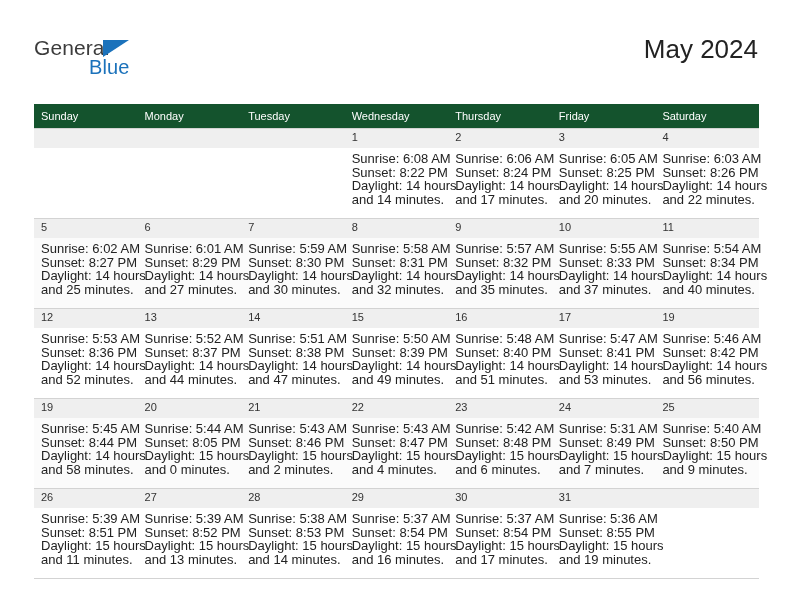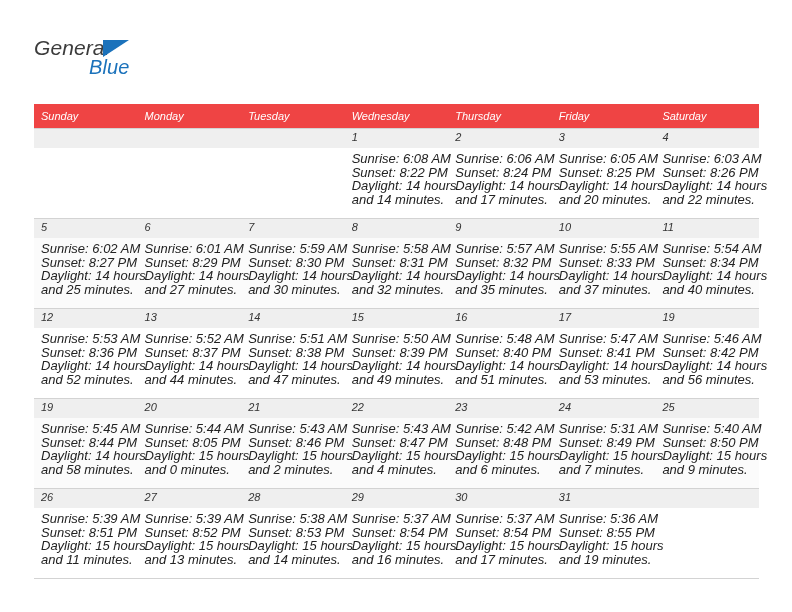--- a/index.html
+++ b/index.html
@@ -12,21 +12,20 @@
     height: 612px;
     font-family: "Liberation Sans", sans-serif;
     color: #000000;
     overflow: hidden;
   }
   .page {
     position: relative;
     width: 792px;
     height: 612px;
     box-sizing: border-box;
-    font-style: italic;
   }
 
   
   .header {
     position: absolute;
     left: 0;
     top: 0;
     width: 792px;
     height: 104px;
   }
@@ -93,21 +92,21 @@
     width: 725px;
   }
   table.cal {
     border-collapse: collapse;
     table-layout: fixed;
     width: 725px;
   }
   table.cal col { width: 103.571px; }
 
   thead th {
-    background: #ef4444;
+    background: #14532d;
     color: #ffffff;
     font-size: 11px;
     font-weight: normal;
     text-align: left;
     padding: 6px 0 6px 7px;
     height: 10px;
     border: none;
   }
 
   tbody td {
@@ -147,20 +146,21 @@
 <body>
 
 <div class="page">
 
   <div class="header">
     <div class="logo">
       <span class="logo-general">General</span>
       <span class="logo-triangle"></span>
       <span class="logo-blue">Blue</span>
     </div>
+    <div class="title">May 2024</div>
   </div>
 
   <div class="calendar">
     <table class="cal">
       <colgroup>
         <col>
           <col>
           <col>
           <col>
           <col>

